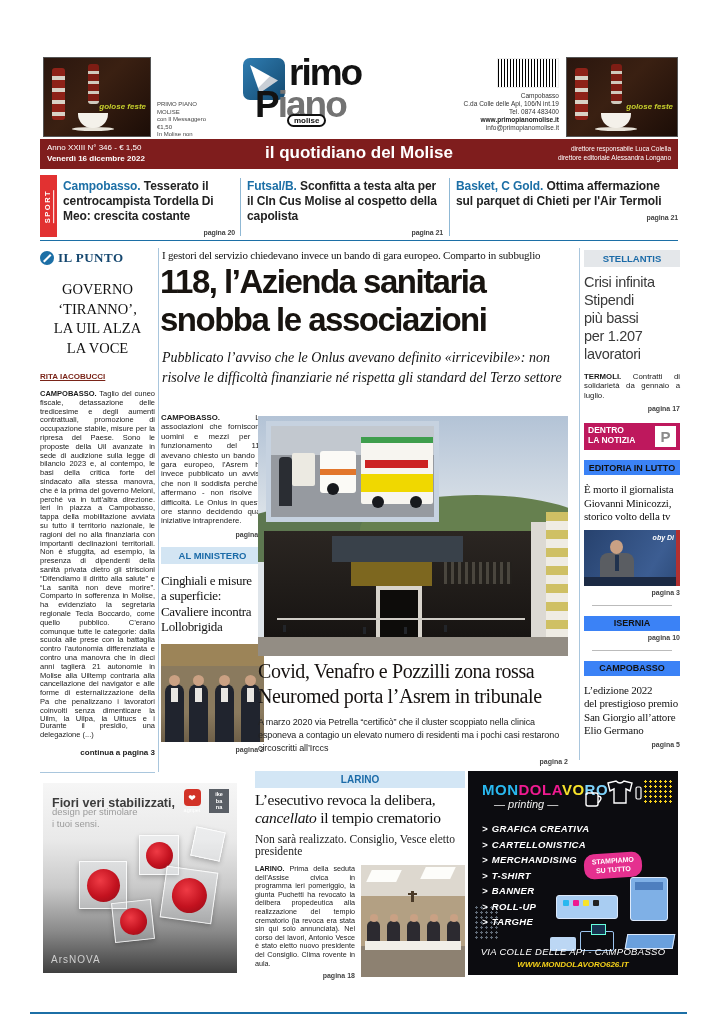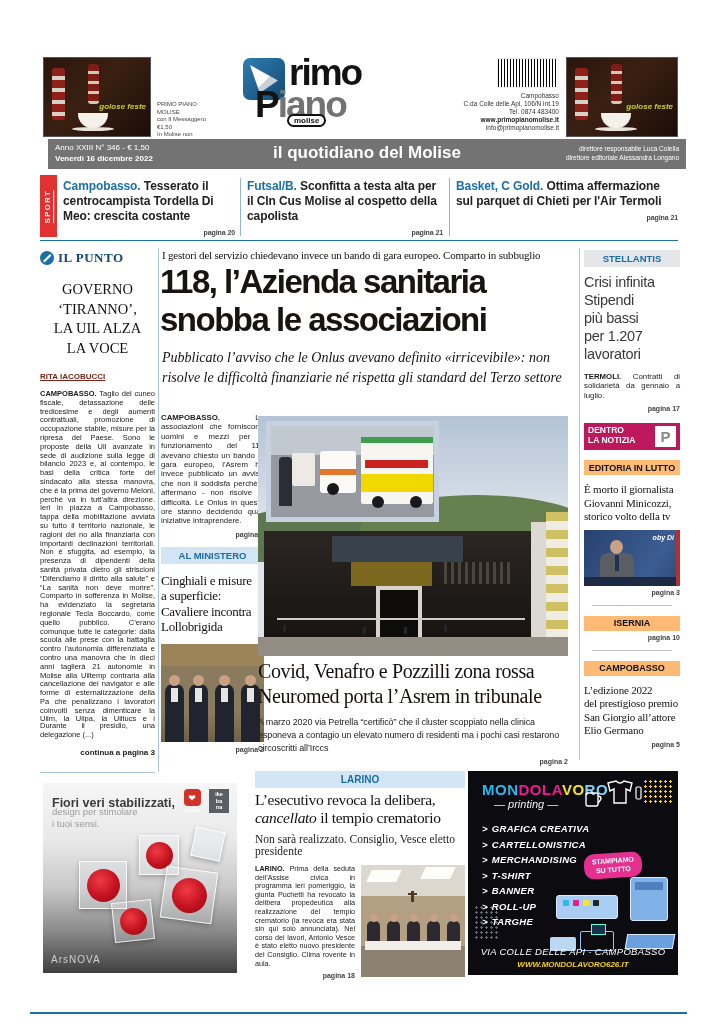--- a/index.html
+++ b/index.html
@@ -23,21 +23,21 @@
   .logo-tile .fold { position:absolute; left:7px; top:7px; width:28px; height:28px; background:linear-gradient(135deg,#ffffff 55%,#c9cfd6 56%); clip-path:polygon(0 0,100% 55%,35% 100%); }
   .logo-l1 { position:absolute; left:46px; top:0px; font-size:37px; font-weight:bold; letter-spacing:-2px; color:#121212; }
   .logo-l2 { position:absolute; left:12px; top:32px; font-size:37px; font-weight:bold; letter-spacing:-2px; }
   .logo-l2 .pp { color:#121212; }
   .logo-l2 .blue { color:#737373; }
   .logo-molise { position:absolute; left:44px; top:62px; font-size:8px; font-weight:bold; color:#111; border:2px solid #111; border-radius:7px; padding:0 5px; background:#fff; }
   .barcode { left:497px; top:58px; width:62px; height:30px; background:repeating-linear-gradient(90deg,#000 0 1px,#fff 1px 3px); border:1px solid #eee; }
   .contact { left:462px; top:92px; width:97px; text-align:right; font-size:6.5px; line-height:8px; color:#333; }
   .contact .w { font-weight:bold; color:#222; }
 
-  .banner { left:48px; top:139px; width:638px; height:30px; background:#737373; color:#fff; }
+  .banner { left:40px; top:139px; width:638px; height:30px; background:#7f1d1d; color:#fff; }
   .banner-issue { position:absolute; left:7px; top:4px; font-size:8px; line-height:10.5px; }
   .banner-issue .d { font-weight:bold; }
   .banner-tagline { position:absolute; left:0; right:0; top:4px; text-align:center; font-size:17px; font-weight:bold; }
   .banner-dir { position:absolute; right:7px; top:6px; font-size:6.5px; line-height:8.5px; text-align:right; }
 
   
   .sport-tab { left:40px; top:175px; width:17px; height:62px; background:#e23131; display:flex; align-items:center; justify-content:center; }
   .sport-tab span { transform:rotate(-90deg); white-space:nowrap; color:#fff; font-size:7.5px; font-weight:bold; letter-spacing:1.5px; border-bottom:1px solid #fff; padding-bottom:1px; }
   .sport-item { top:179px; font-size:12px; line-height:15px; font-weight:bold; color:#222; letter-spacing:-0.1px; }
   .sport-item .lead { color:#1c6fa6; }
@@ -105,21 +105,21 @@
 
   
   .right-col { left:584px; top:250px; width:96px; }
   .stl-label { background:#e4e7ea; color:#1b6ba8; font-weight:bold; font-size:9.5px; text-align:center; padding:3px 0; }
   .stl-title { margin-top:6px; font-size:14.5px; line-height:18px; letter-spacing:-0.3px; color:#3a3a3a; }
   .stl-body { margin-top:9px; font-size:7.8px; line-height:9.4px; text-align:justify; }
   .rc-page { margin-top:5px; }
   .dentro-box { margin-top:11px; background:#be185d; color:#fff; padding:3px 4px; display:flex; justify-content:space-between; align-items:flex-start; }
   .dentro-box .t { font-size:8.5px; font-weight:bold; line-height:9.5px; }
   .dentro-logo { width:21px; height:21px; background:#fff; color:#8a8a8a; font-weight:bold; font-size:15px; display:flex; align-items:center; justify-content:center; }
-  .ylabel { margin-top:10px; background:#fdba74; color:#111; font-weight:bold; font-size:9px; text-align:center; padding:2.5px 0; }
+  .ylabel { margin-top:10px; background:#3b82f6; color:#111; font-weight:bold; font-size:9px; text-align:center; padding:2.5px 0; }
   .rtitle { margin-top:8px; font-family:"Liberation Serif",serif; font-size:11px; line-height:13.5px; letter-spacing:-0.2px; color:#111; }
   .rhr { margin:9px 8px 0; height:1px; background:#bbb; }
   .mini-tv { margin-top:6px; position:relative; width:96px; height:56px; background:linear-gradient(120deg,#27426e,#3c5d92 70%,#2c4a78); overflow:hidden; }
   .mini-tv .txt { position:absolute; right:6px; top:4px; color:#fff; font-style:italic; font-weight:bold; font-size:7px; }
   .mini-tv .head { position:absolute; left:26px; top:10px; width:13px; height:14px; border-radius:50%; background:#c9a184; }
   .mini-tv .body { position:absolute; left:16px; top:23px; width:34px; height:33px; background:#5a5d62; border-radius:8px 8px 0 0; }
   .mini-tv .tie { position:absolute; left:31px; top:25px; width:4px; height:16px; background:#20324e; }
   .mini-tv .desk { position:absolute; left:0; bottom:0; width:100%; height:9px; background:#1c2a44; }
   .mini-tv .redbar { position:absolute; right:0; top:0; width:4px; height:100%; background:#b23030; }
 

